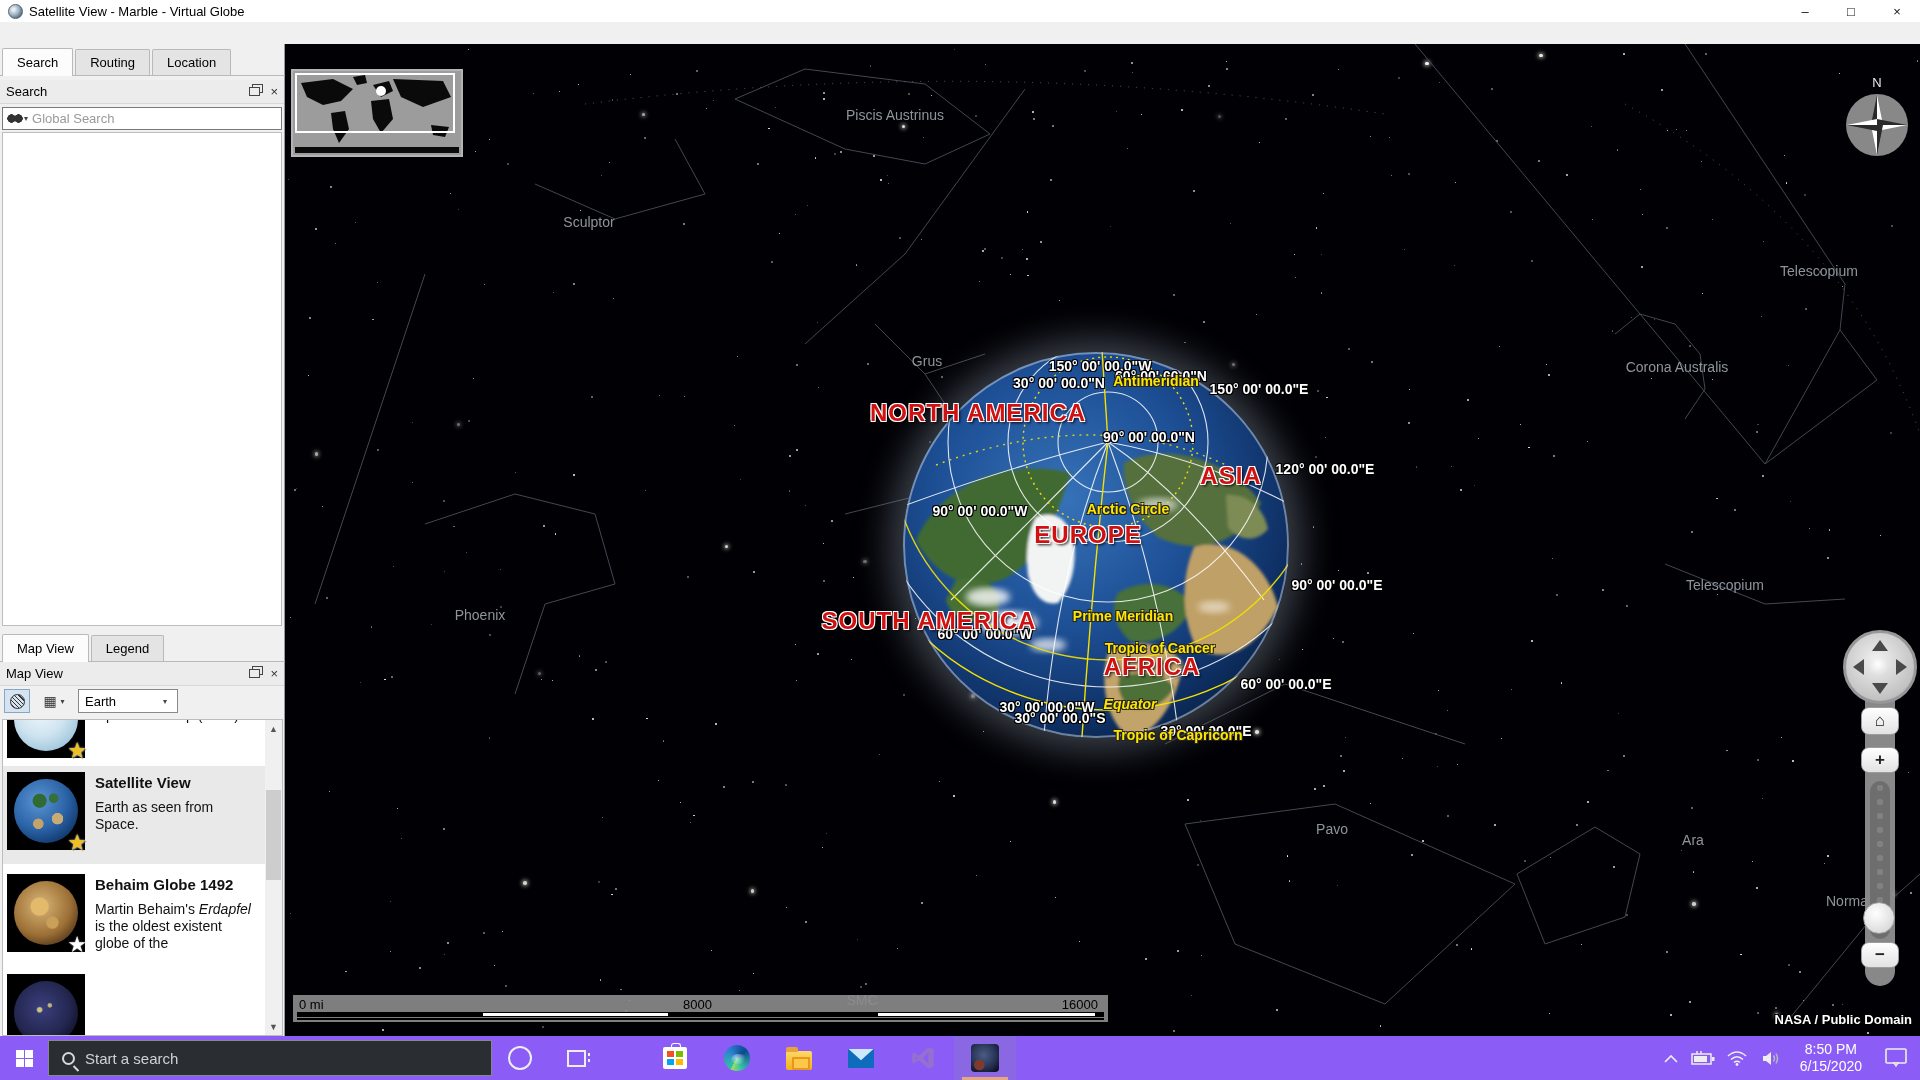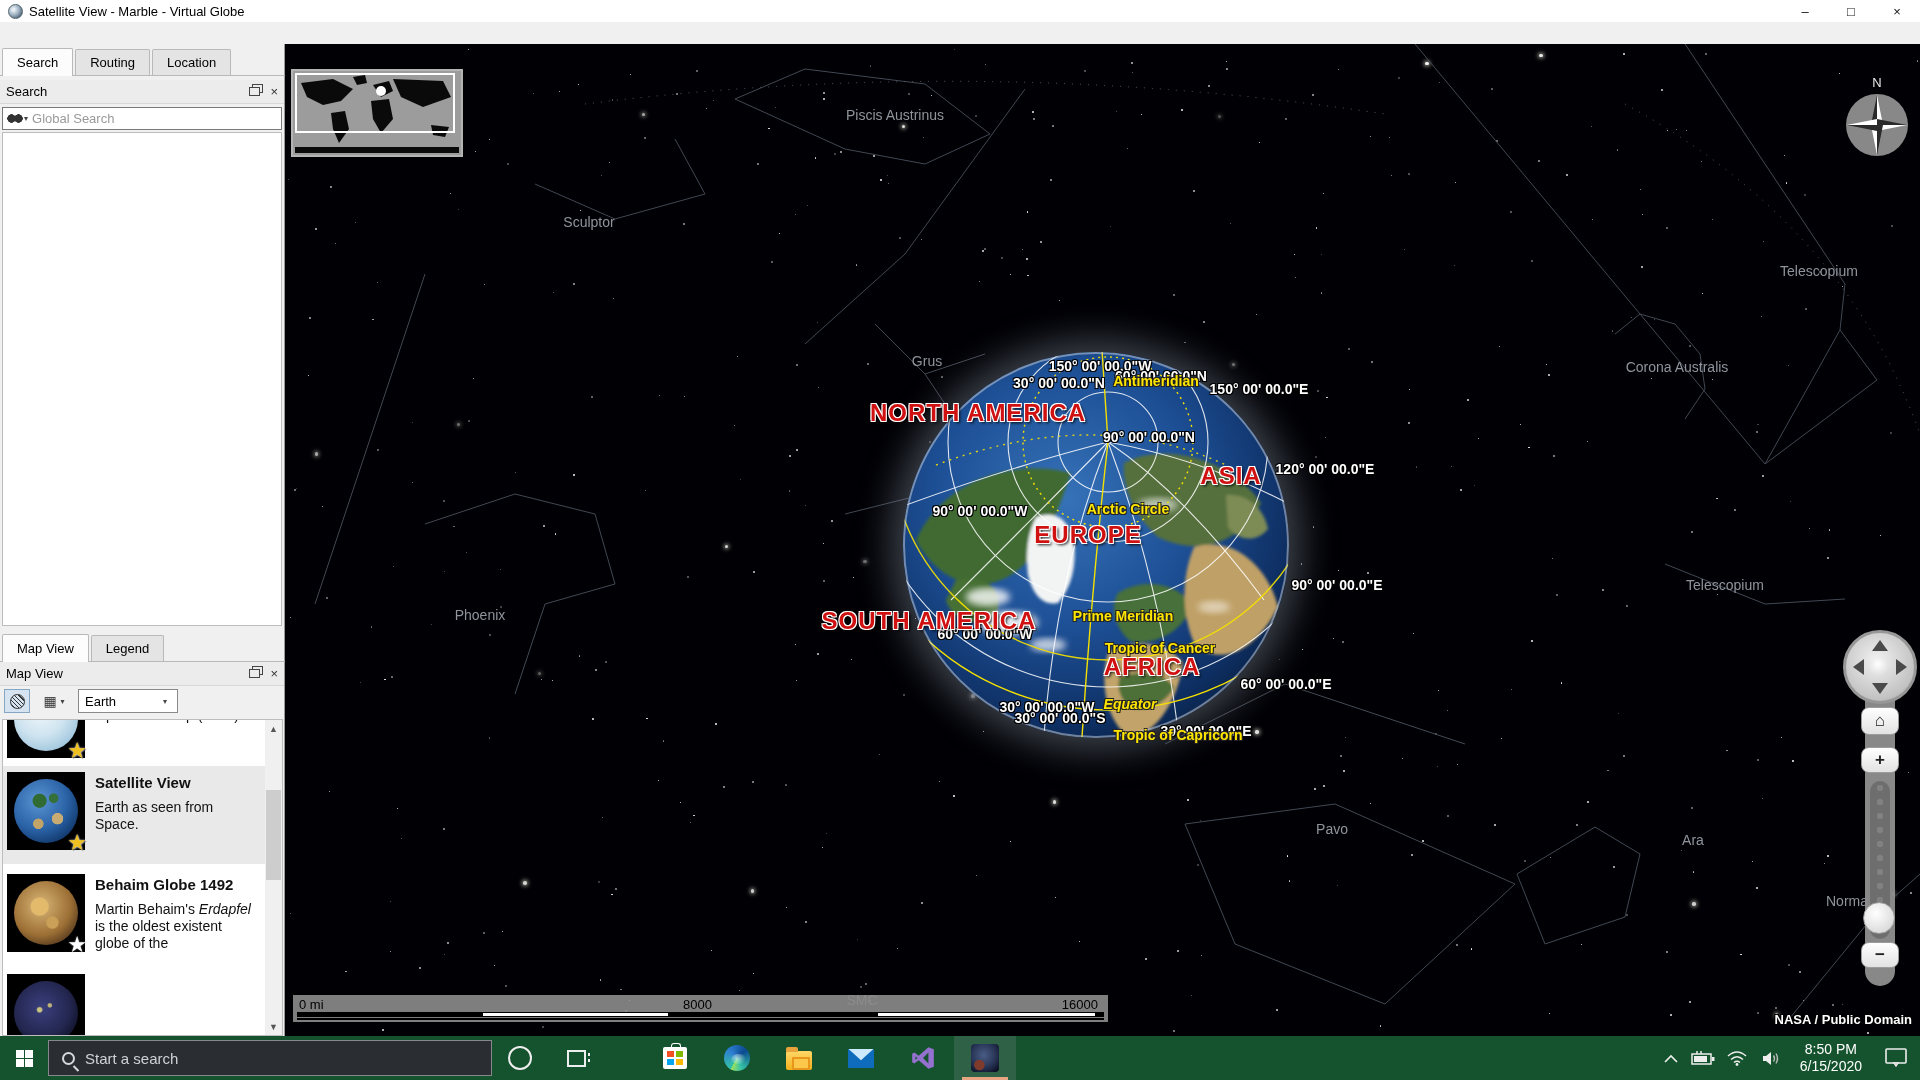--- a/index.html
+++ b/index.html
@@ -136,21 +136,21 @@
               background:rgba(148,148,148,.85); color:#000; font-size:13px; z-index:6;}
   .scalebar .lbl { position:absolute; top:2px; }
   .seg { position:absolute; left:4px; right:4px; top:17px; height:5px; border:1px solid #000;
          background:linear-gradient(90deg,#000 0 23%,#fff 23% 46%,#000 46% 72%,#fff 72% 99%,#000 99%); }
   .seg2 { position:absolute; left:4px; right:4px; top:23px; height:2px; background:#000; }
 
   .attribution { position:absolute; right:8px; top:968px; color:#fff; font-weight:bold; font-size:13px; z-index:6;
                  text-shadow:-1px -1px 0 #000,1px -1px 0 #000,-1px 1px 0 #000,1px 1px 0 #000; }
 
   
-  .taskbar { position:absolute; left:0; top:1036px; width:1920px; height:44px; background:#14532d;
+  .taskbar { position:absolute; left:0; top:1036px; width:1920px; height:44px; background:#8b5cf6;
              display:flex; align-items:center; z-index:10; }
   .tb-btn { width:48px; height:44px; display:flex; align-items:center; justify-content:center; flex:none; }
   .winlogo { width:17px; height:17px; display:grid; grid-template-columns:8px 8px; grid-template-rows:8px 8px; gap:1px; }
   .winlogo div { background:#fff; }
   .tb-search { position:relative; width:444px; height:36px; margin:0; background:#2a2e33;
                border:1px solid #86898c; display:flex; align-items:center; flex:none; }
   .mag { width:13px; height:13px; border:2px solid #d6d9db; border-radius:50%; margin:0 10px 0 13px; position:relative; }
   .mag::after { content:""; position:absolute; width:2px; height:7px; background:#d6d9db; left:11px; top:11px; transform:rotate(-45deg); }
   .tb-search input { background:transparent; border:none; outline:none; color:#d6d9db; font-size:15px; width:380px; }
   .tb-search input::placeholder { color:#cfd2d5; }

